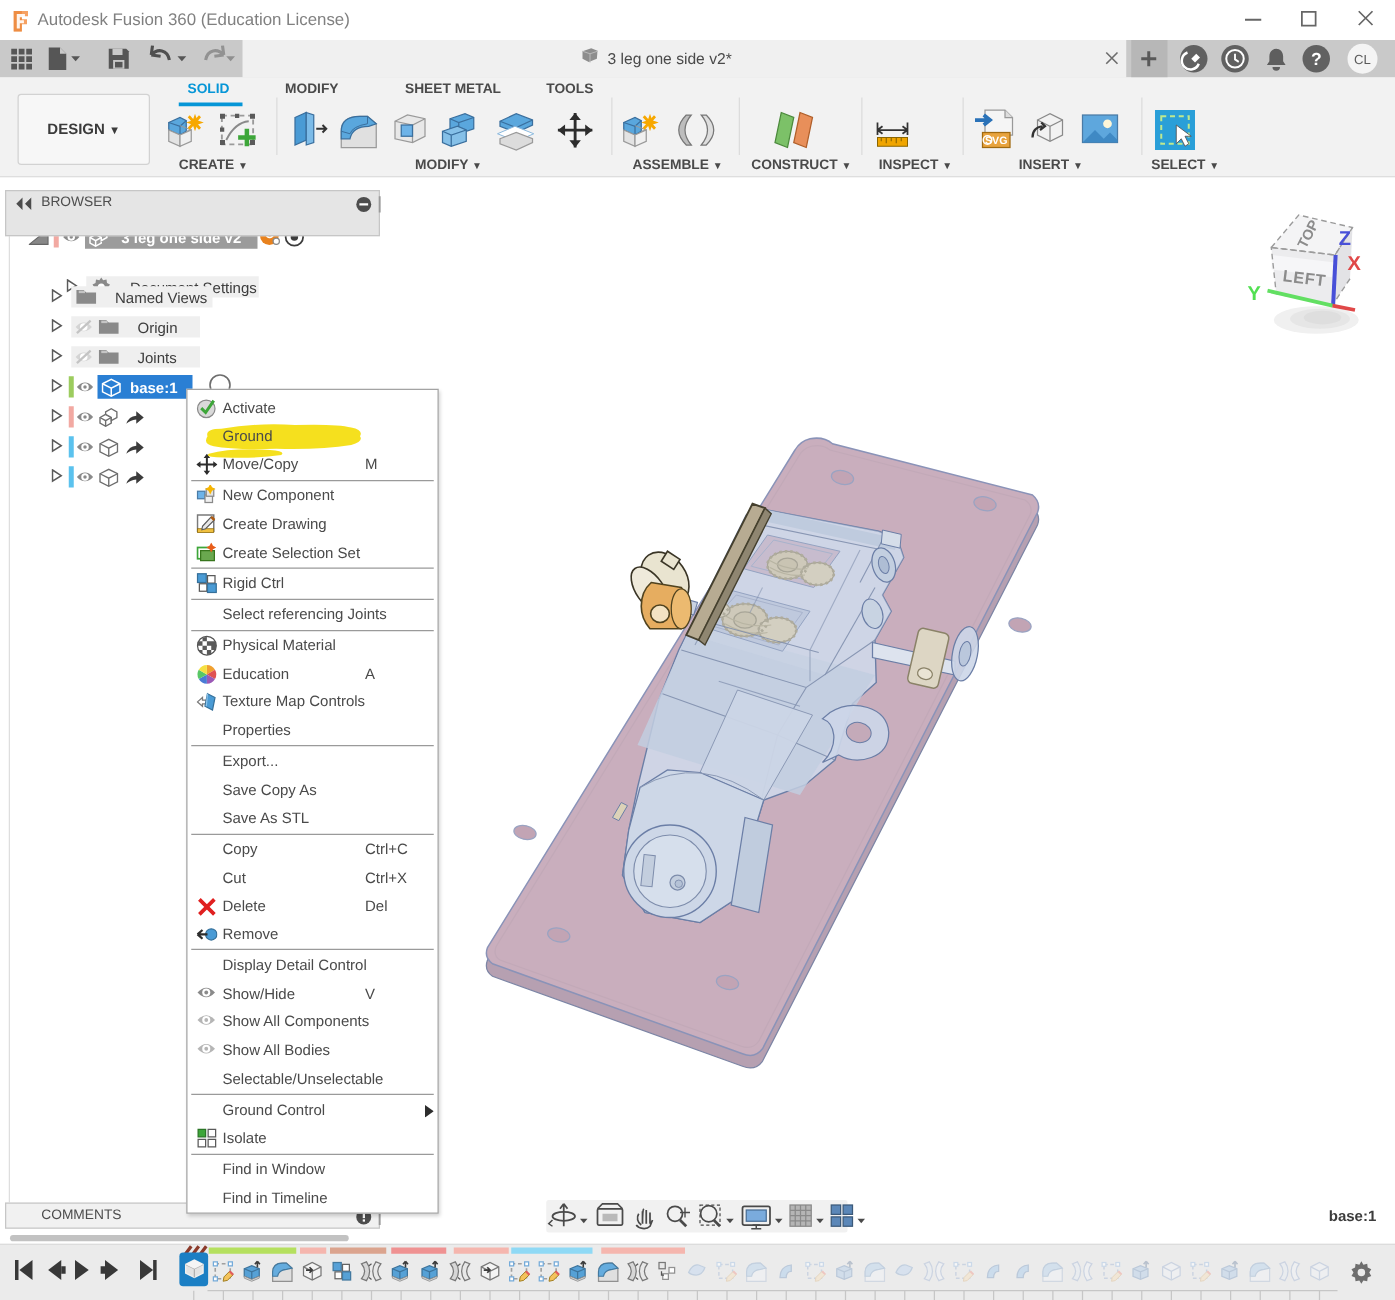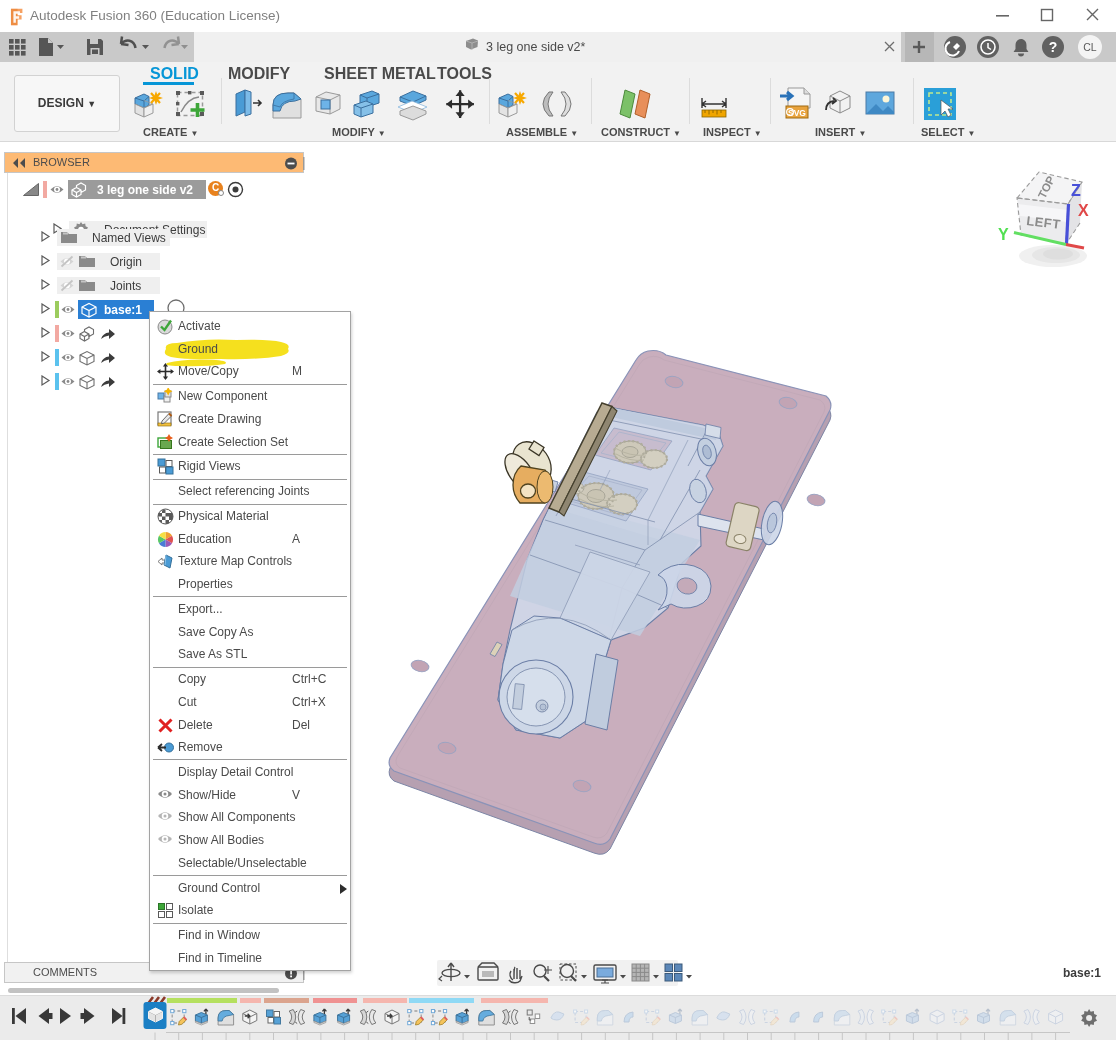--- a/index.html
+++ b/index.html
@@ -6,26 +6,26 @@
   html,body { width:1116px; height:1040px; overflow:hidden; }
   body { font-family:"Liberation Sans", sans-serif; background:#fff; position:relative; }
   #app { position:absolute; left:0; top:0; width:1116px; height:1040px; background:#fff; }
   #titlebar { position:absolute; left:0; top:0; width:1020px; height:32px; background:#fff; }
   #titletext { position:absolute; left:30px; top:8px; font-size:13.5px; color:#808080; }
   #toolbar { position:absolute; left:0; top:32px; width:1116px; height:30px; background:#c9c9c9; }
   #tabstrip { position:absolute; left:194px; top:0px; width:707px; height:30px; background:#f0f0f0; }
   #tabplus { position:absolute; left:905px; top:0px; width:29px; height:30px; background:#b7b7b7; }
   #ribbon { position:absolute; left:0; top:62px; width:1116px; height:80px; background:#f2f2f2; border-bottom:1px solid #d8d8d8; }
   #designbtn { position:absolute; left:14px; top:13px; width:106px; height:57px; background:#f7f7f7; border:1px solid #d2d2d2; border-radius:3px; color:#3b3b3b; font-size:12px; font-weight:bold; text-align:center; line-height:55px; }
-  .rtab { position:absolute; top:3px; font-size:16px; color:#4a4a4a; font-weight:bold; }
+  .rtab { position:absolute; top:3px; font-size:11px; color:#4a4a4a; font-weight:bold; }
   .grplabel { position:absolute; top:64px; font-size:11px; color:#4a4a4a; font-weight:bold; }
   .gsep { position:absolute; top:16px; width:1px; height:46px; background:#dcdcdc; }
   #viewport { position:absolute; left:0; top:142px; width:1116px; height:898px; background:#fff; }
   #baselabel { position:absolute; left:1063px; top:824px; font-size:12px; font-weight:bold; color:#3c3c3c; }
-  #bheader { position:absolute; left:4px; top:152px; width:300px; height:21px; background:#fdba74; border:1px solid #c6c6c6; z-index:5;}
+  #bheader { position:absolute; left:4px; top:152px; width:300px; height:37px; background:#e5e5e5; border:1px solid #c6c6c6; z-index:5;}
   #commentsbar { position:absolute; left:4px; top:962px; width:300px; height:21px; background:#f1f1f1; border:1px solid #c6c6c6; z-index:5;}
   .paneltitle { position:absolute; left:28px; top:3px; font-size:11px; color:#4d4d4d; }
   #leftline { position:absolute; left:7px; top:173px; width:1px; height:789px; background:#dedede; }
   .trow { position:absolute; height:17px; z-index:4; }
   .rowbg { position:absolute; top:0; height:17px; background:#efefef; }
   .rowtext { position:absolute; top:2px; font-size:12px; color:#3c3c3c; white-space:nowrap; }
   #ctxmenu { position:absolute; left:149px; top:311px; width:202px; background:#fff; border:1px solid #a3a3a3; box-shadow:1px 2px 3px rgba(0,0,0,0.18); z-index:50; padding-top:3px; }
   .mi { position:relative; height:22.68px; }
   .mi .txt { position:absolute; left:28px; top:4px; font-size:12px; color:#4a4a4a; white-space:nowrap; z-index:2;}
   .mi .sc { position:absolute; left:142px; top:4px; font-size:12px; color:#4a4a4a; }
@@ -624,21 +624,21 @@
         <span class="txt">Create Selection Set</span>
       </div>
 <div class="msep"></div>
 <div class="mi">
         <svg class="micon" width="17" height="17" viewBox="0 0 17 17">
           <rect x="1" y="1" width="7" height="7" fill="#4a9bd5" stroke="#35709a"></rect>
           <rect x="9" y="2.5" width="6" height="6" fill="#fff" stroke="#5a5a5a"></rect>
           <rect x="2.5" y="9" width="6" height="6" fill="#fff" stroke="#5a5a5a"></rect>
           <rect x="9" y="9" width="7" height="7" fill="#4a9bd5" stroke="#35709a"></rect>
         </svg>
-        <span class="txt">Rigid Views</span>
+        <span class="txt">Rigid Ctrl</span>
       </div>
 <div class="msep"></div>
 <div class="mi">
         <span class="txt">Select referencing Joints</span>
       </div>
 <div class="msep"></div>
 <div class="mi">
         <svg class="micon" width="17" height="17" viewBox="0 0 17 17">
           <circle cx="8.5" cy="8.5" r="7.5" fill="#fff" stroke="#555"></circle>
           <g fill="#5a5a5a">

